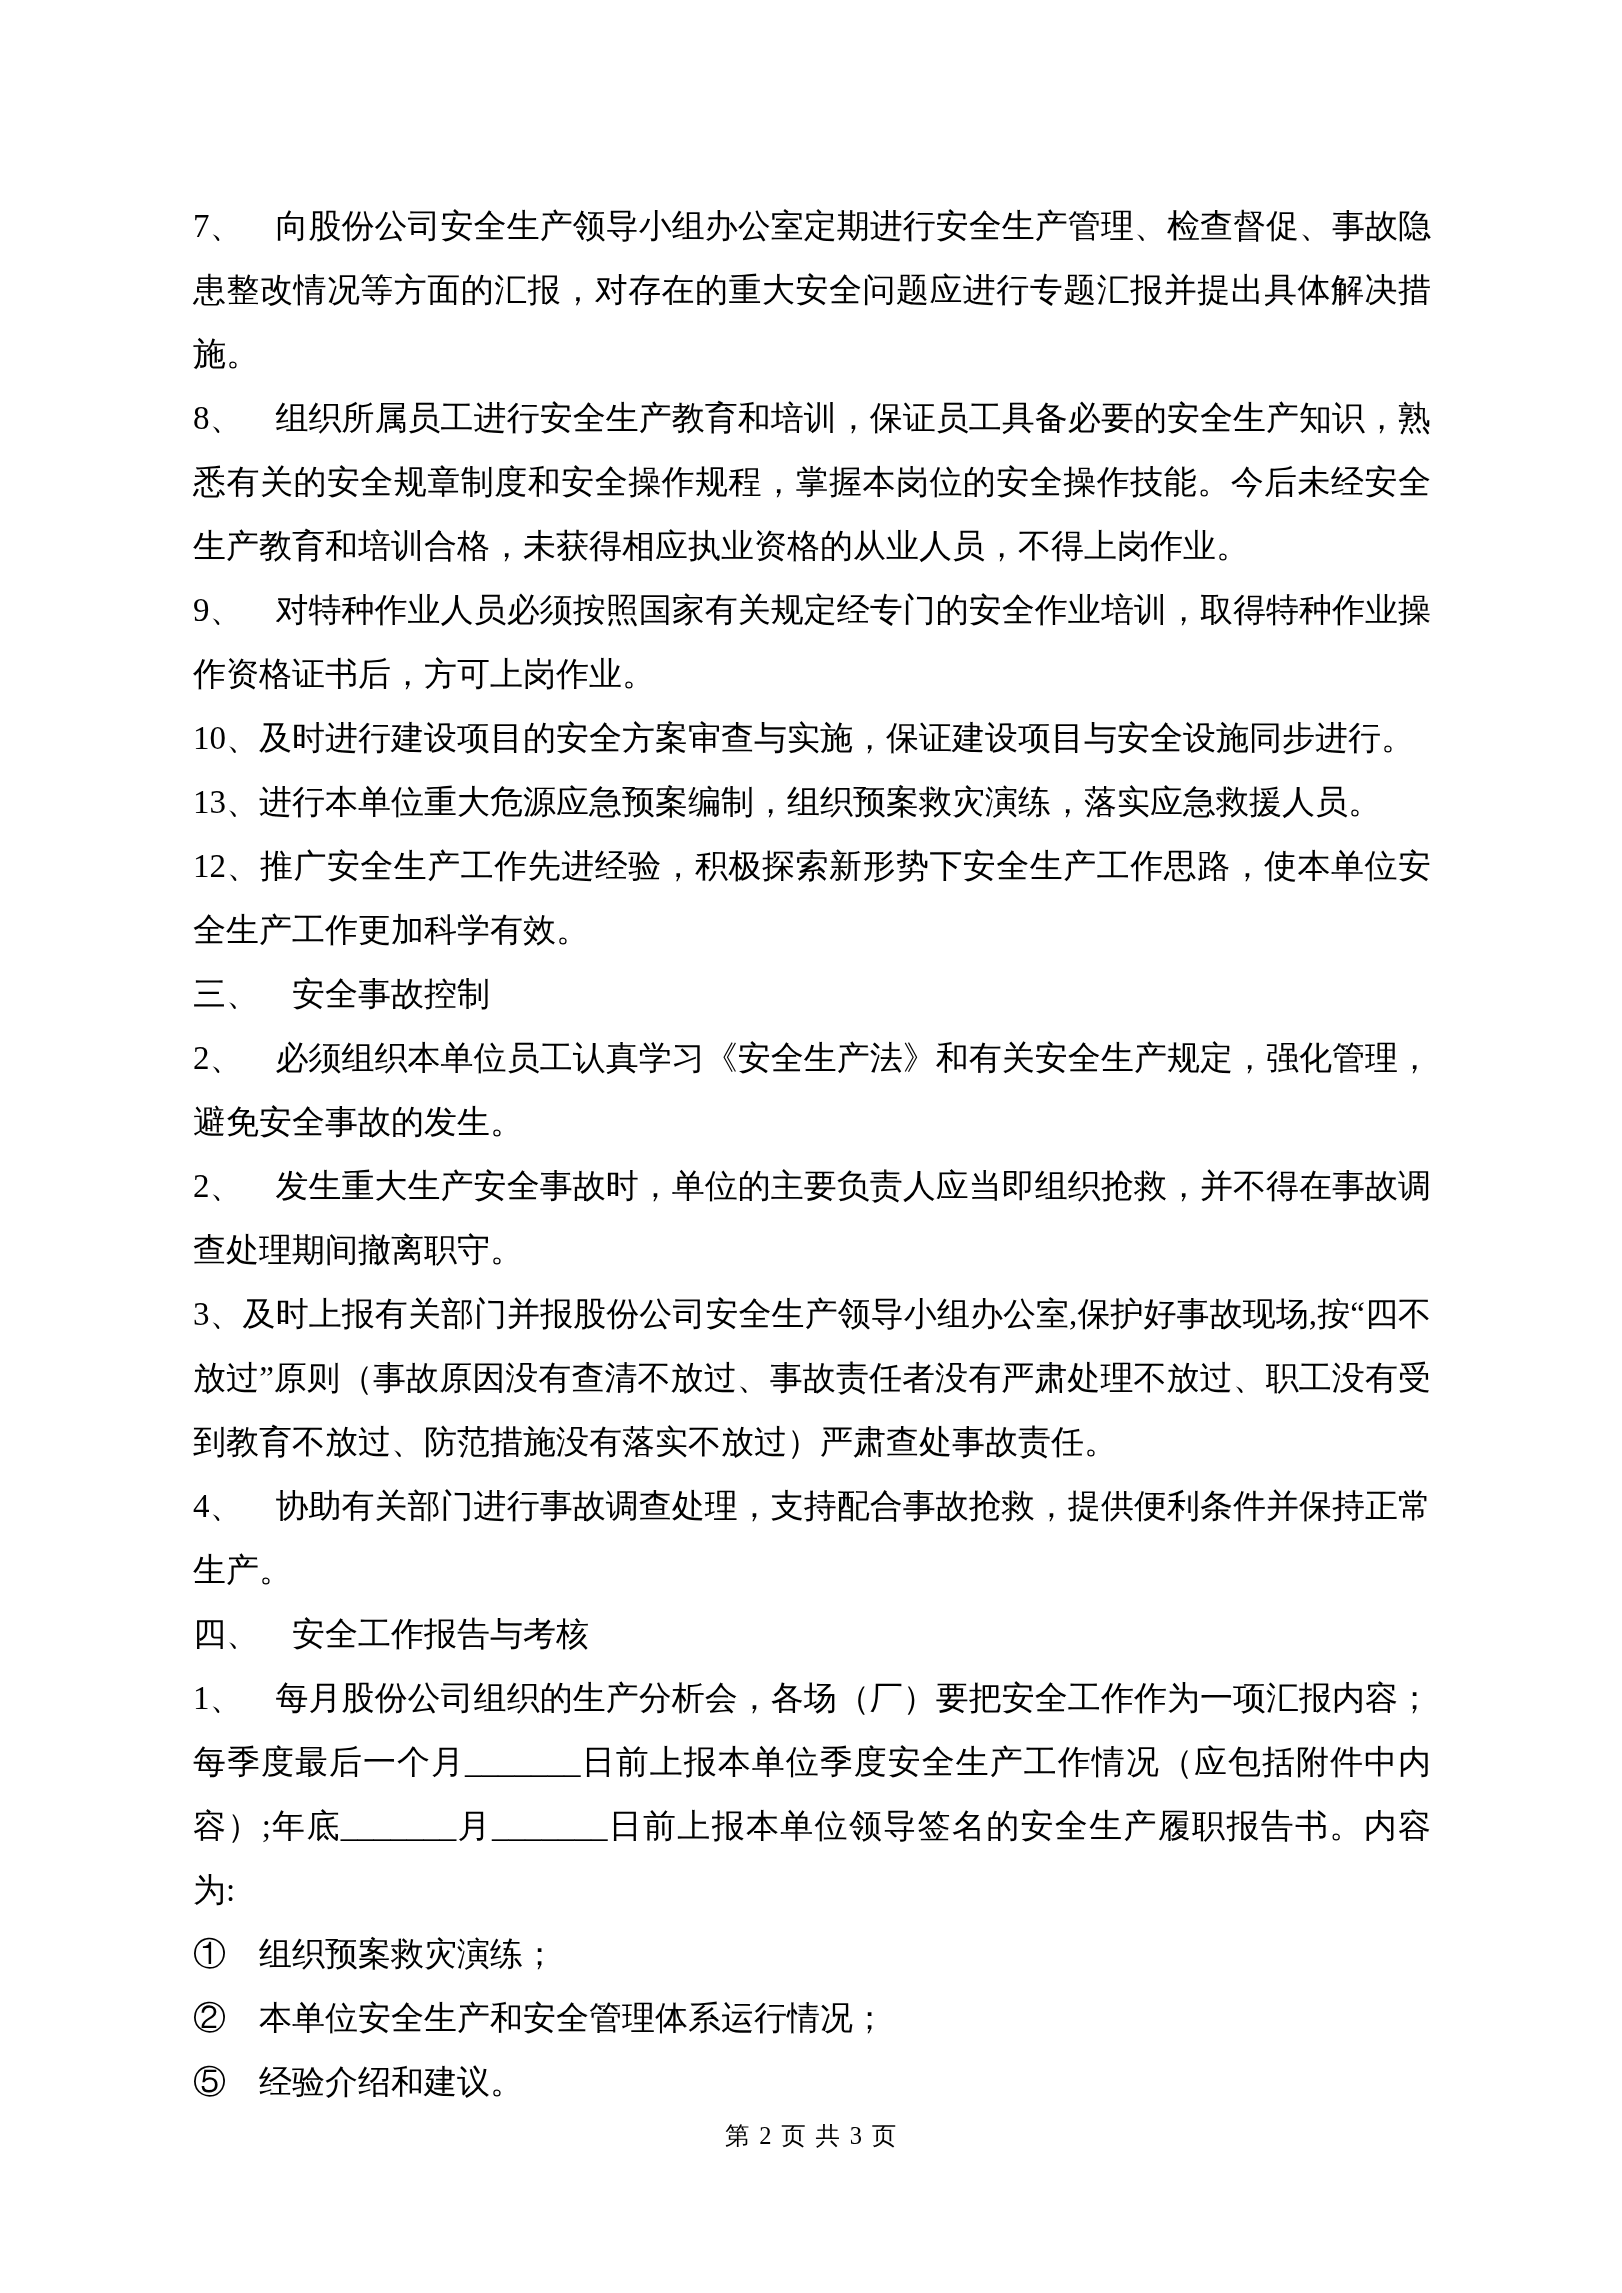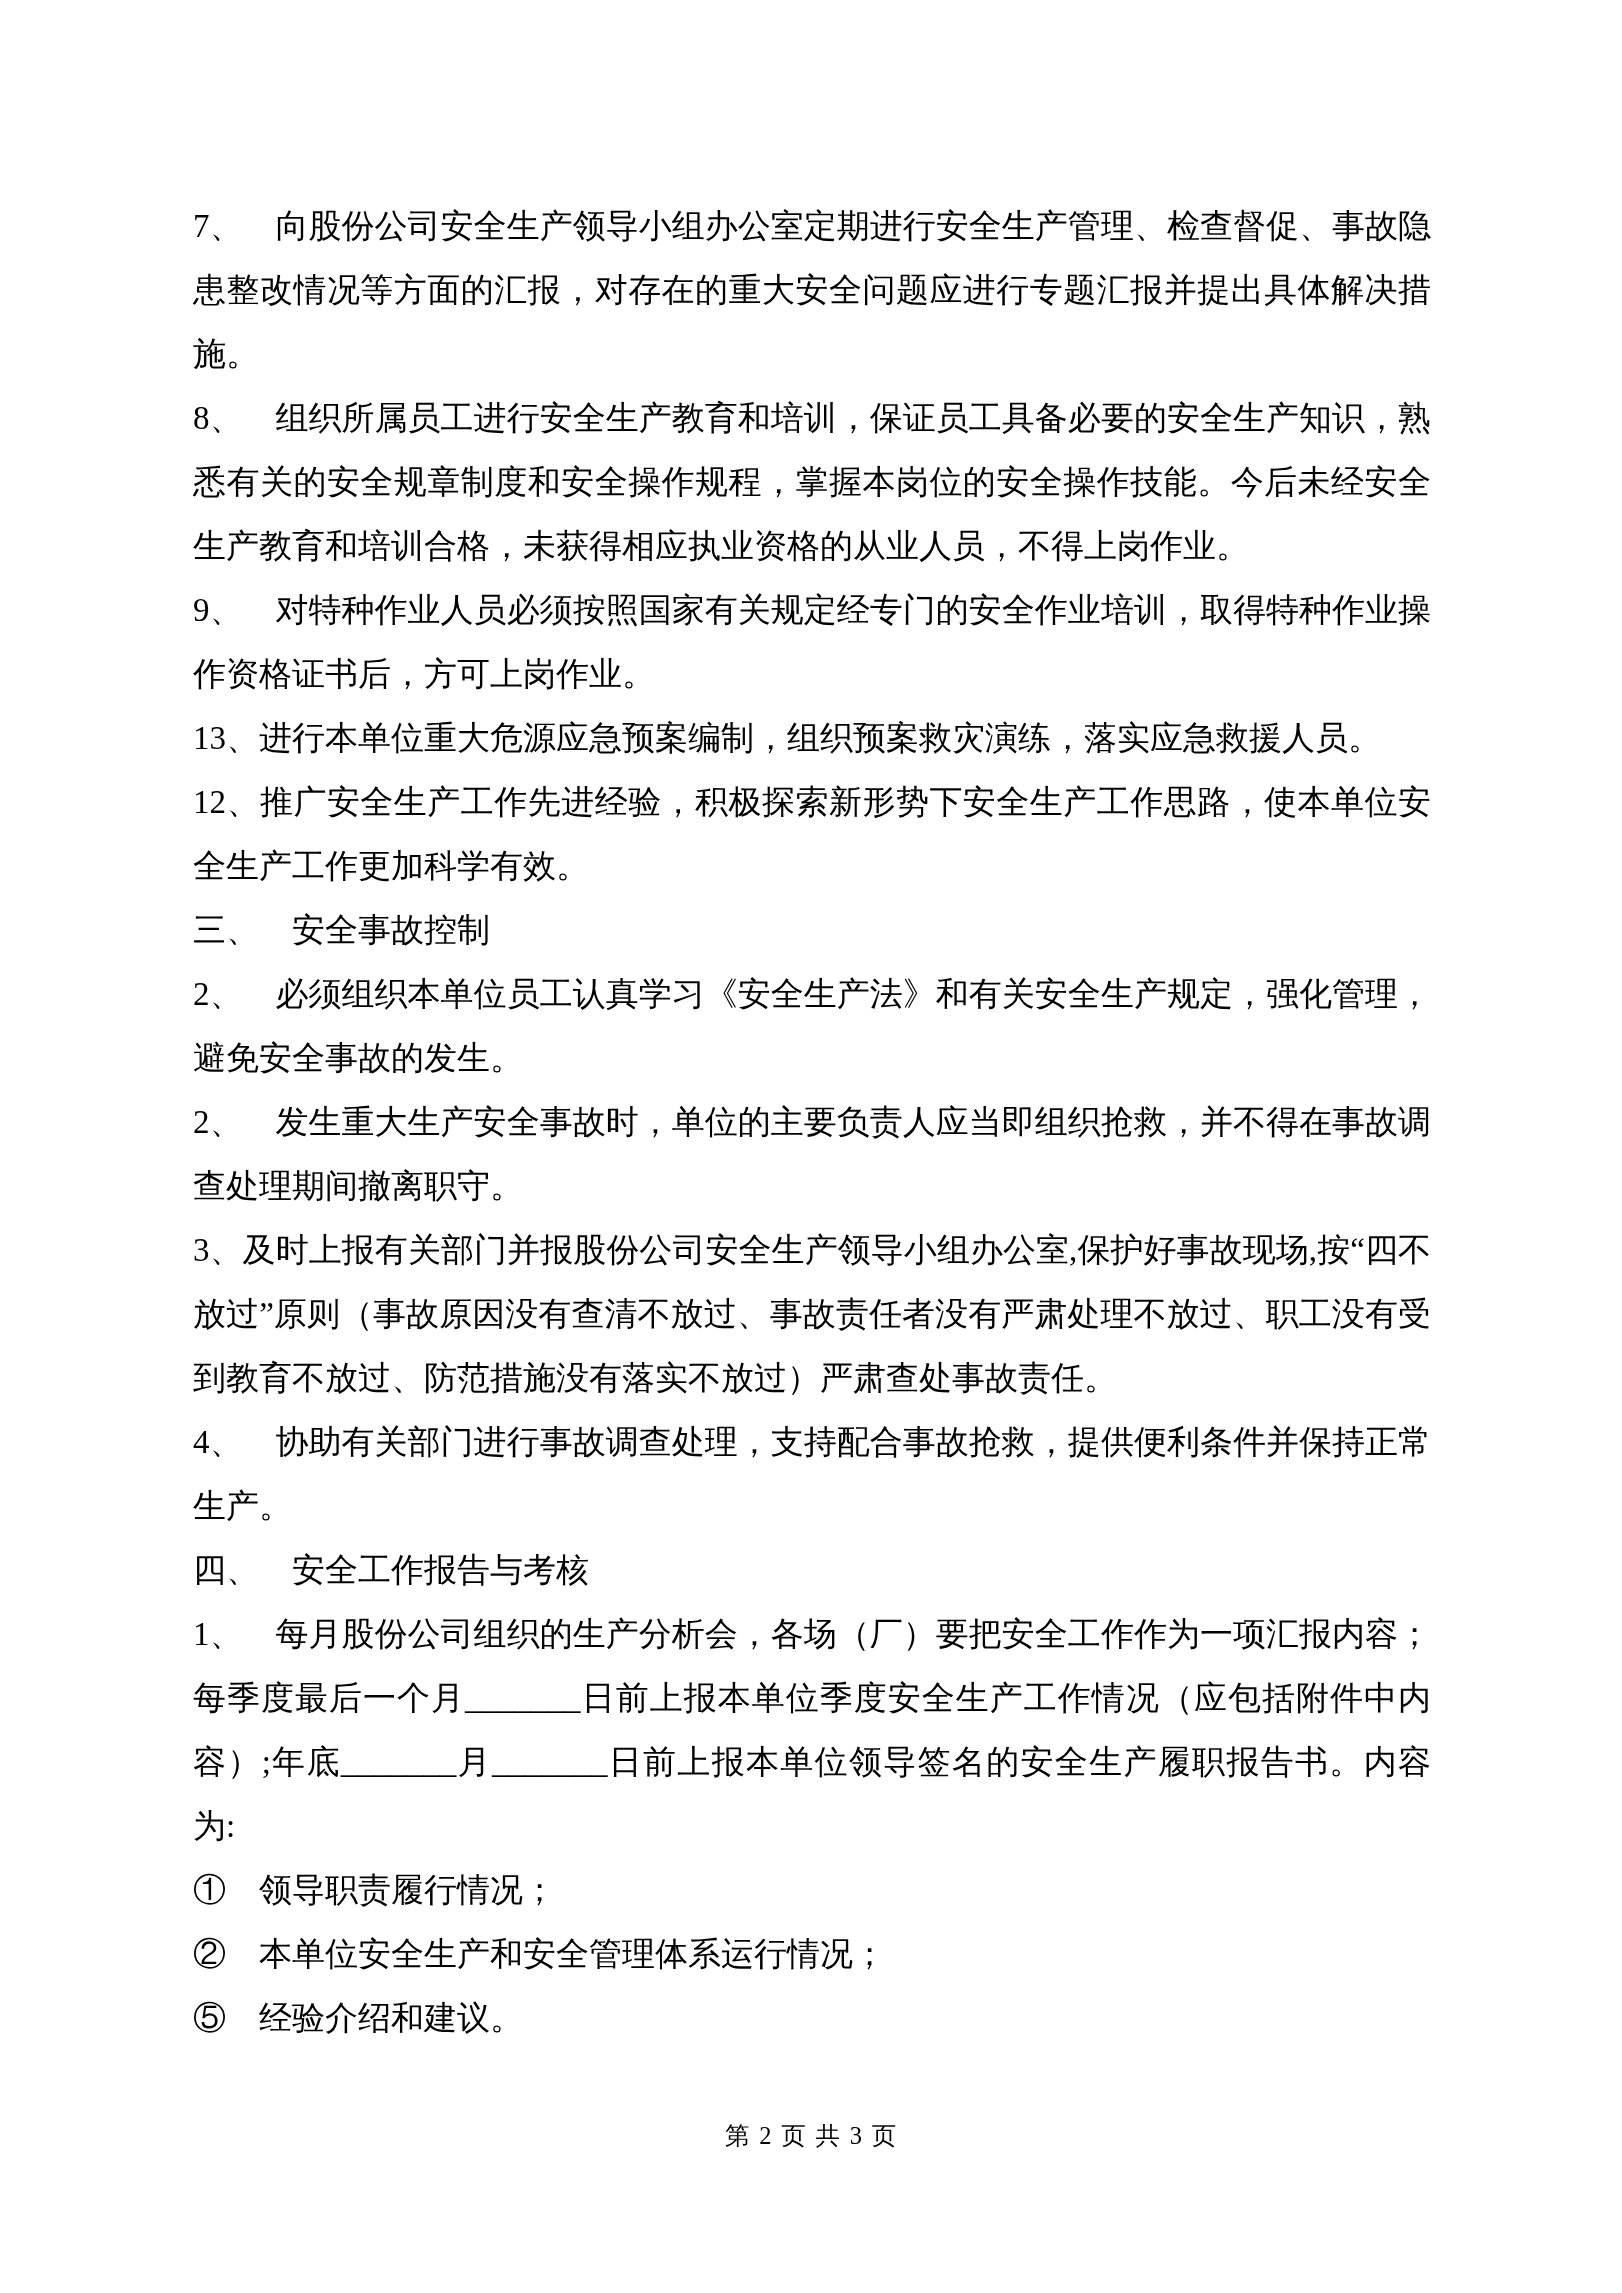--- a/index.html
+++ b/index.html
@@ -45,28 +45,29 @@
   }
 </style>
 </head>
 <body>
 
 <div class="page">
   <div class="content">
     <p class="para">7、　向股份公司安全生产领导小组办公室定期进行安全生产管理、检查督促、事故隐患整改情况等方面的汇报，对存在的重大安全问题应进行专题汇报并提出具体解决措施。</p>
     <p class="para">8、　组织所属员工进行安全生产教育和培训，保证员工具备必要的安全生产知识，熟悉有关的安全规章制度和安全操作规程，掌握本岗位的安全操作技能。今后未经安全生产教育和培训合格，未获得相应执业资格的从业人员，不得上岗作业。</p>
     <p class="para">9、　对特种作业人员必须按照国家有关规定经专门的安全作业培训，取得特种作业操作资格证书后，方可上岗作业。</p>
+    <p class="para">10、及时进行建设项目的安全方案审查与实施，保证建设项目与安全设施同步进行。</p>
     <p class="para">13、进行本单位重大危源应急预案编制，组织预案救灾演练，落实应急救援人员。</p>
     <p class="para">12、推广安全生产工作先进经验，积极探索新形势下安全生产工作思路，使本单位安全生产工作更加科学有效。</p>
     <p class="para">三、　安全事故控制</p>
     <p class="para">2、　必须组织本单位员工认真学习《安全生产法》和有关安全生产规定，强化管理，避免安全事故的发生。</p>
     <p class="para">2、　发生重大生产安全事故时，单位的主要负责人应当即组织抢救，并不得在事故调查处理期间撤离职守。</p>
     <p class="para">3、及时上报有关部门并报股份公司安全生产领导小组办公室,保护好事故现场,按“四不放过”原则（事故原因没有查清不放过、事故责任者没有严肃处理不放过、职工没有受到教育不放过、防范措施没有落实不放过）严肃查处事故责任。</p>
     <p class="para">4、　协助有关部门进行事故调查处理，支持配合事故抢救，提供便利条件并保持正常生产。</p>
     <p class="para">四、　安全工作报告与考核</p>
     <p class="para">1、　每月股份公司组织的生产分析会，各场（厂）要把安全工作作为一项汇报内容；每季度最后一个月_______日前上报本单位季度安全生产工作情况（应包括附件中内容）;年底_______月_______日前上报本单位领导签名的安全生产履职报告书。内容为:</p>
-    <p class="para">①　领导职责履行情况；</p>
+    <p class="para">①　组织预案救灾演练；</p>
     <p class="para">②　本单位安全生产和安全管理体系运行情况；</p>
     <p class="para">⑤　经验介绍和建议。</p>
   </div>
   <div class="footer">第 2 页 共 3 页</div>
 </div>
 
 
 </body></html>

